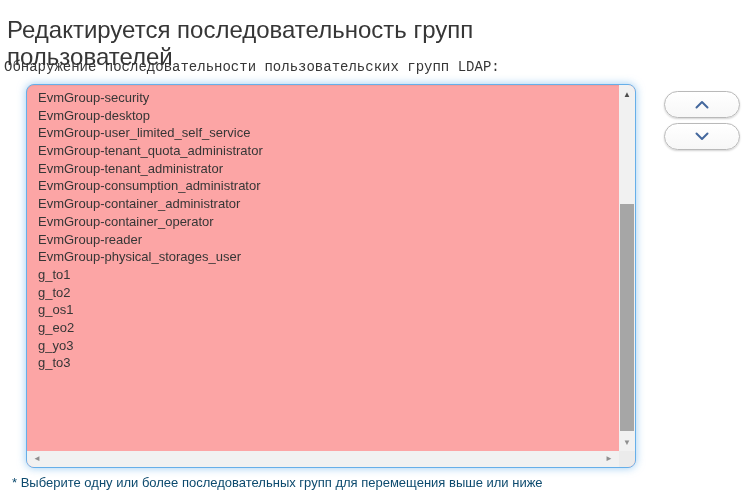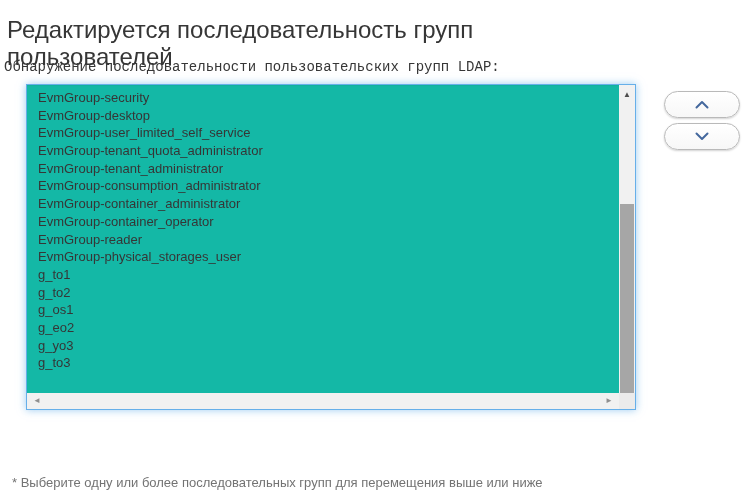--- a/index.html
+++ b/index.html
@@ -11,23 +11,23 @@
   .page-title{
     position:absolute;left:7px;top:0px;
     font-size:24px;line-height:27px;font-weight:300;
     max-width:545px;color:#363636;
   }
   .field-label{
     position:absolute;left:4px;top:59px;
     font-size:14px;color:#363636;font-family:Liberation Mono, monospace;
   }
   .listbox{
-    position:absolute;left:26px;top:84px;width:610px;height:326px;
-    box-sizing:border-box;background:#14b8a6;
-    border:1px solid #66afe9;border-radius:0;
+    position:absolute;left:26px;top:84px;width:610px;height:384px;
+    box-sizing:border-box;background:#fca5a5;
+    border:1px solid #66afe9;border-radius:8px;
     box-shadow:0 0 8px rgba(102,175,233,.65), inset 0 1px 1px rgba(0,0,0,.05);
     overflow:hidden;
   }
   .options{
     position:absolute;left:6px;top:4px;width:570px;
   }
   .option{
     height:17.7px;line-height:17.7px;font-size:13px;
     padding-left:5px;white-space:nowrap;overflow:hidden;
     color:#363636;cursor:default;
@@ -66,21 +66,21 @@
     background:linear-gradient(#ffffff,#f7f7f7);
     box-shadow:0 1px 2px rgba(0,0,0,.18);
     display:flex;align-items:center;justify-content:center;
     cursor:pointer;padding:0;
   }
   .move-btn.up{top:91px;}
   .move-btn.down{top:123px;}
   .move-btn svg{display:block;}
   .footnote{
     position:absolute;left:12px;top:475px;
-    font-size:13px;color:#737373;white-space:nowrap;
+    font-size:13px;color:#0c4a6e;white-space:nowrap;
   }
 </style>
 </head>
 <body>
 
 <h1 class="page-title">Редактируется последовательность групп пользователей</h1>
 
 <div class="field-label">Обнаружение последовательности пользовательских групп LDAP:</div>
 
 <div class="listbox">

